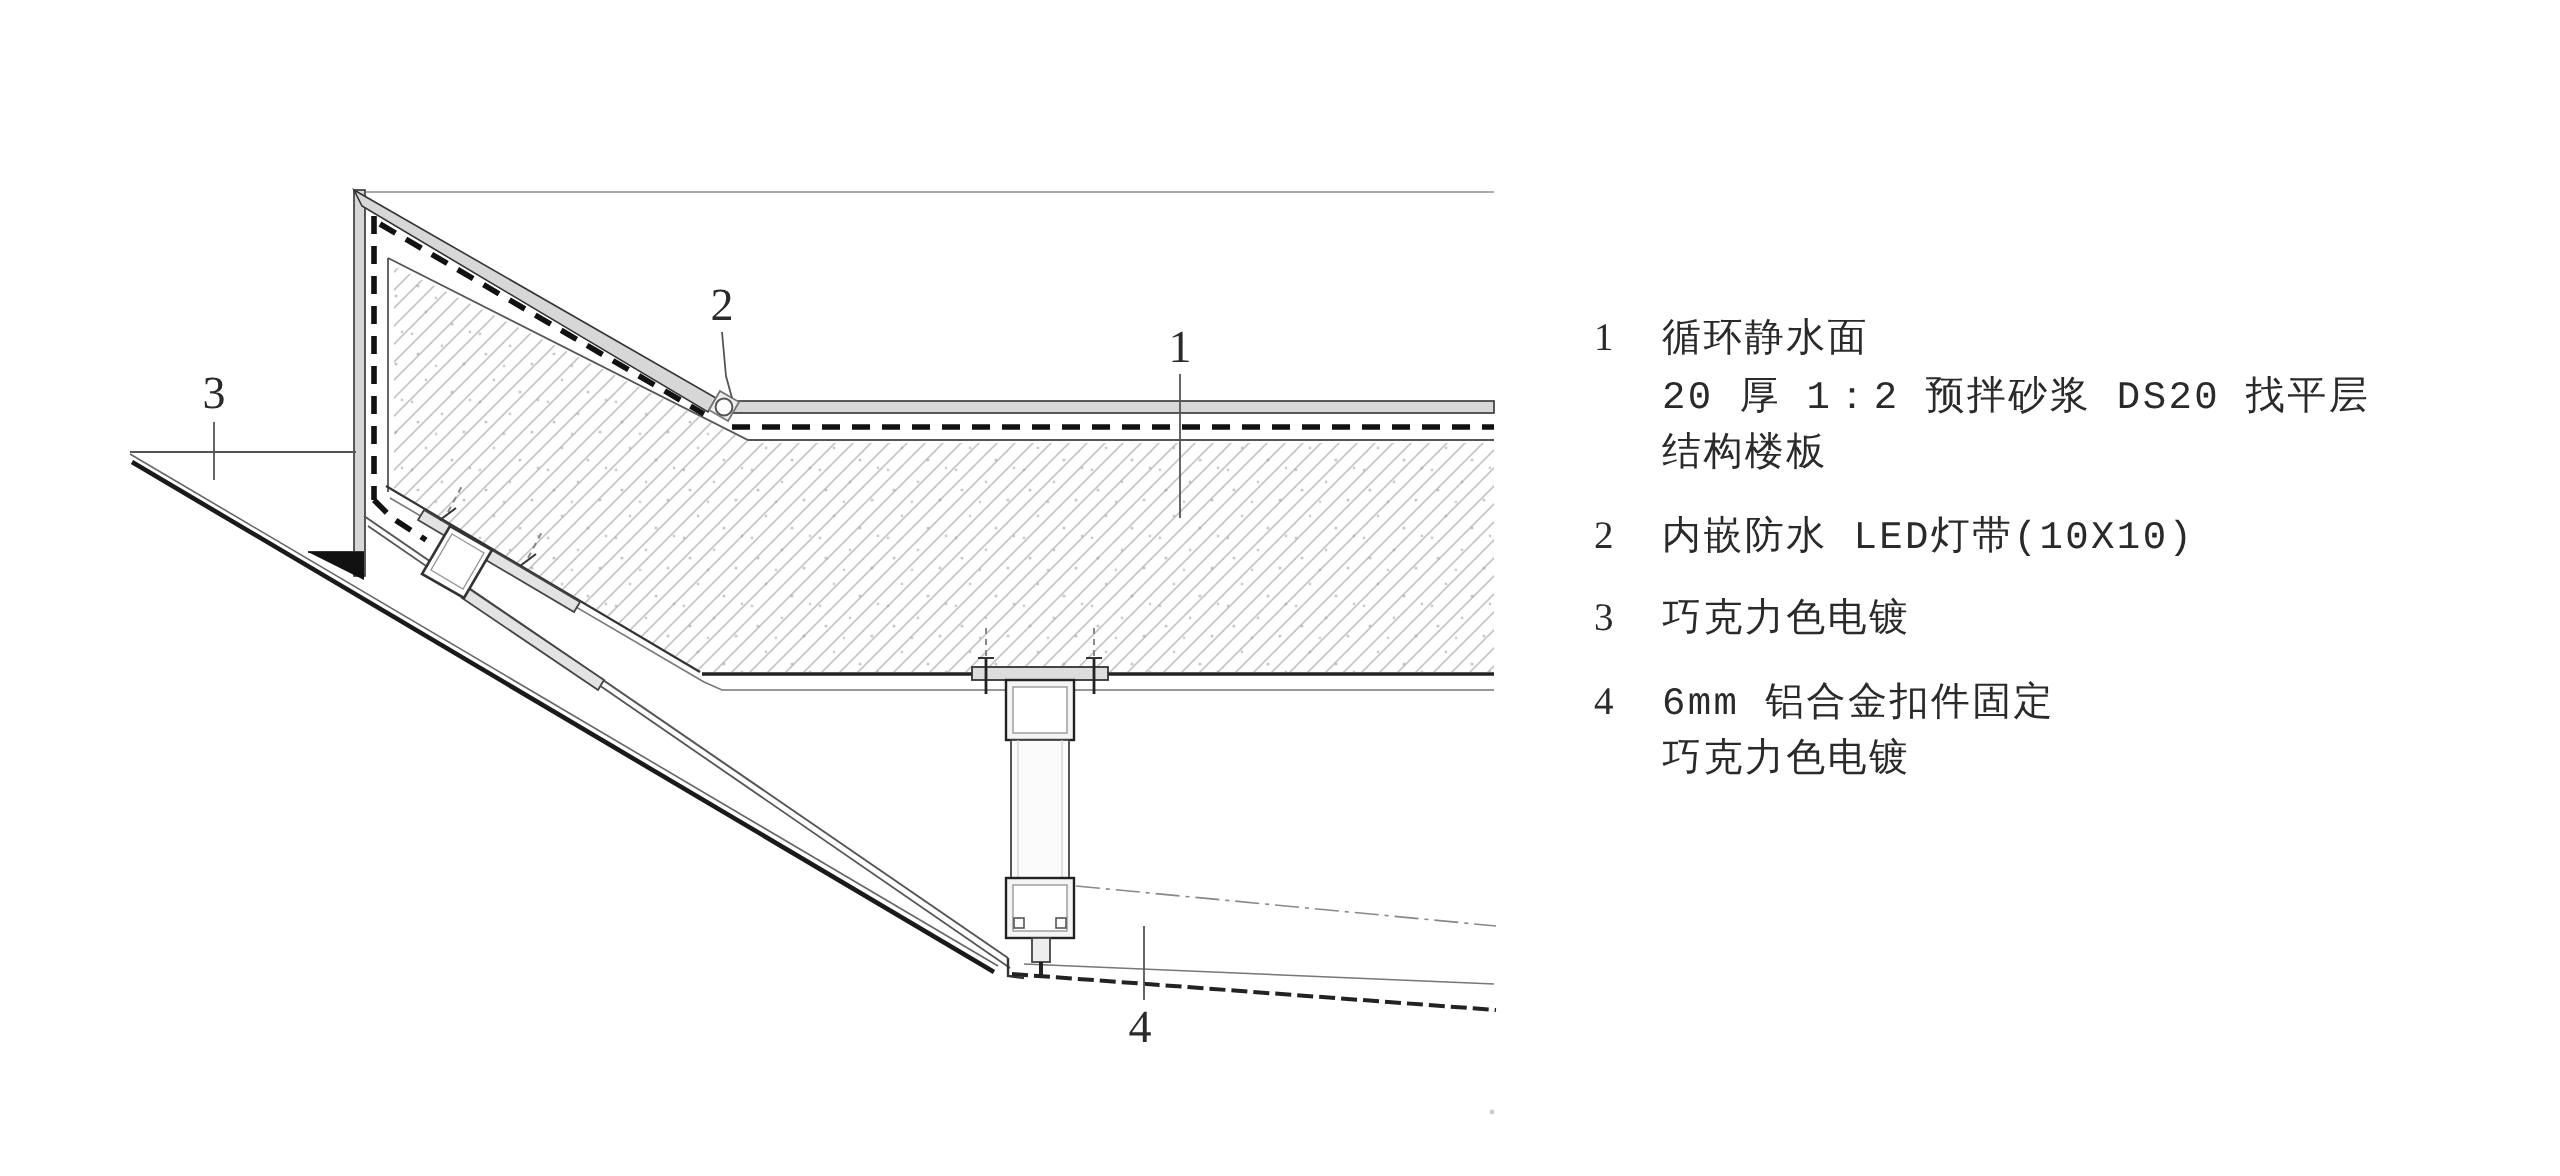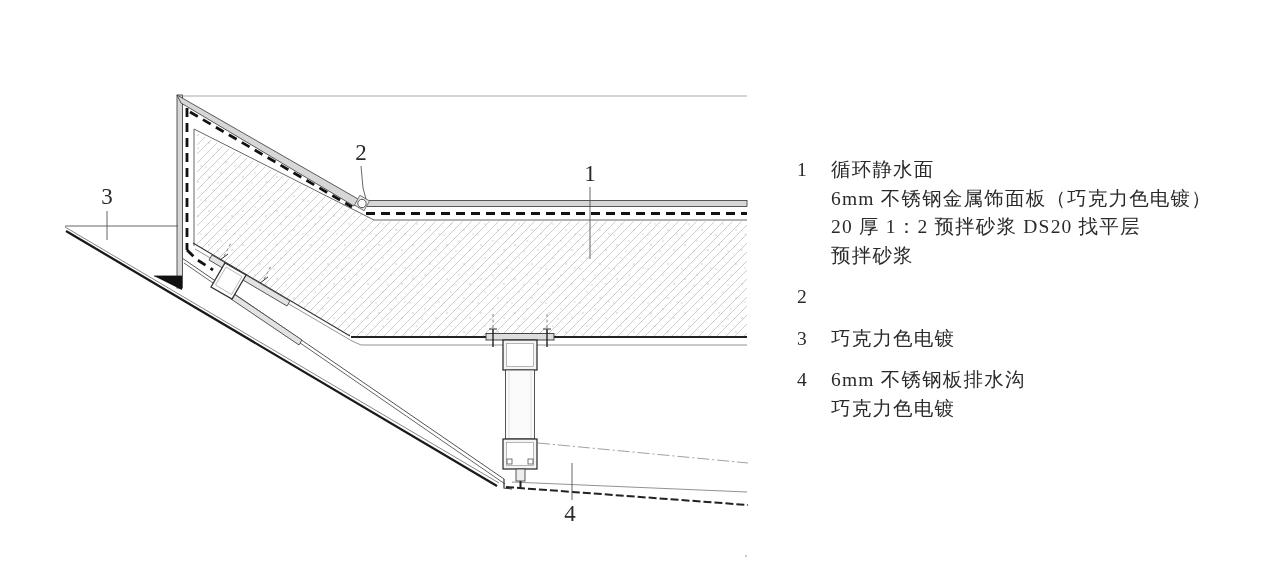--- a/index.html
+++ b/index.html
@@ -5,21 +5,21 @@
   html,body{margin:0;padding:0;background:#ffffff;width:1280px;height:588px;overflow:hidden;}
   body{font-family:"Liberation Serif","DejaVu Serif",serif;}
   .stage{position:relative;width:1280px;height:588px;background:#fff;}
   svg{position:absolute;left:0;top:0;}
   .callout-num{font-family:"Liberation Serif","DejaVu Serif",serif;font-size:23px;fill:#2a2a2a;}
   .legend{position:absolute;left:797px;top:156px;width:470px;color:#2a2a2a;
           font-size:19.5px;letter-spacing:1.2px;}
   .legend .item{display:flex;margin:0 0 13px 0;}
   .legend .num{flex:0 0 34px;line-height:28.5px;}
   .legend .lines{flex:1;}
-  .legend .line{line-height:28.5px;white-space:nowrap;}
+  .legend .line{line-height:28.5px;white-space:nowrap;font-family:Liberation Mono, monospace;}
 </style>
 </head>
 <body>
 
 <div class="stage">
 
 <svg width="1280" height="588" viewBox="0 0 1280 588">
   <defs>
     <pattern id="hatchP" width="9" height="9" patternUnits="userSpaceOnUse">
       <path d="M0,9 L9,0" stroke="#c7c7c7" stroke-width="0.9" fill="none"></path>
@@ -137,41 +137,41 @@
     <circle cx="746" cy="556" r="1.2" fill="#cccccc"></circle>
   </g>
 </svg>
 
 <div class="legend">
 
   <div class="item">
     <div class="num">1</div>
     <div class="lines">
       <div class="line">循环静水面</div>
-      <div class="line">6mm 不锈钢金属饰面板（巧克力色电镀）</div>
       <div class="line">20 厚 1：2 预拌砂浆 DS20 找平层</div>
-      <div class="line">预拌砂浆</div>
+      <div class="line">结构楼板</div>
     </div>
   </div>
 
   <div class="item">
     <div class="num">2</div>
     <div class="lines">
+      <div class="line">内嵌防水 LED灯带(10X10)</div>
     </div>
   </div>
 
   <div class="item">
     <div class="num">3</div>
     <div class="lines">
       <div class="line">巧克力色电镀</div>
     </div>
   </div>
 
   <div class="item">
     <div class="num">4</div>
     <div class="lines">
-      <div class="line">6mm 不锈钢板排水沟</div>
+      <div class="line">6mm 铝合金扣件固定</div>
       <div class="line">巧克力色电镀</div>
     </div>
   </div>
 
 </div>
 </div>
 
 </body></html>

